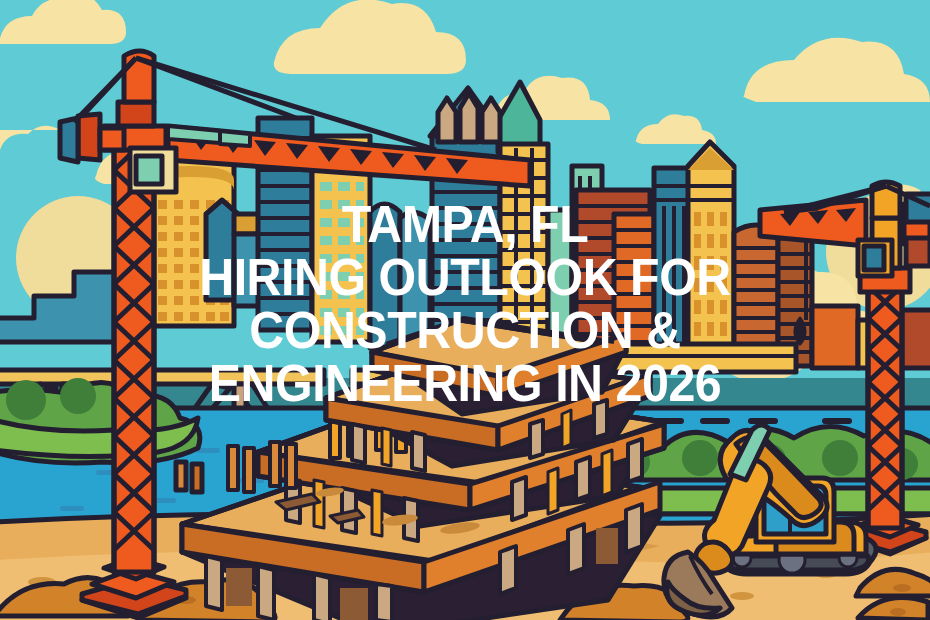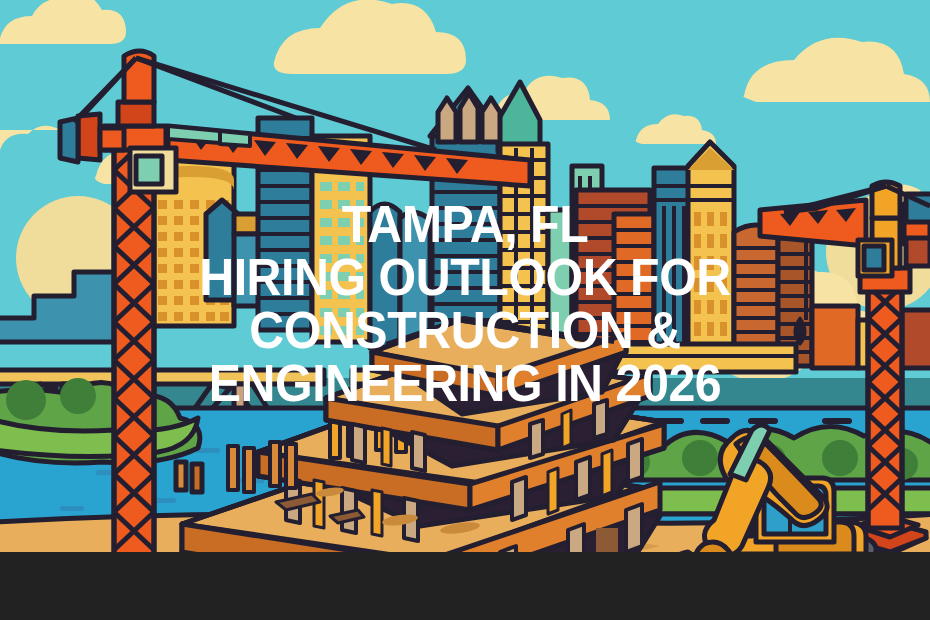--- a/index.html
+++ b/index.html
@@ -2,21 +2,21 @@
 <html><head>
 <meta charset="utf-8">
 <title>Tampa FL Hiring Outlook</title>
 <style>
   html, body {
     margin: 0; padding: 0;
     background: #222;
   }
   #stage {
     position: relative;
-    width: 930px; height: 552px;
+    width: 930px; height: 620px;
     overflow: hidden;
     font-family: "Liberation Sans", sans-serif;
     background: #5FCBD4;
   }
   #scene { position:absolute; inset:0; }
   #scene svg { display:block; width:930px; height:620px; }
 
   
   #headline {
     position: absolute;

